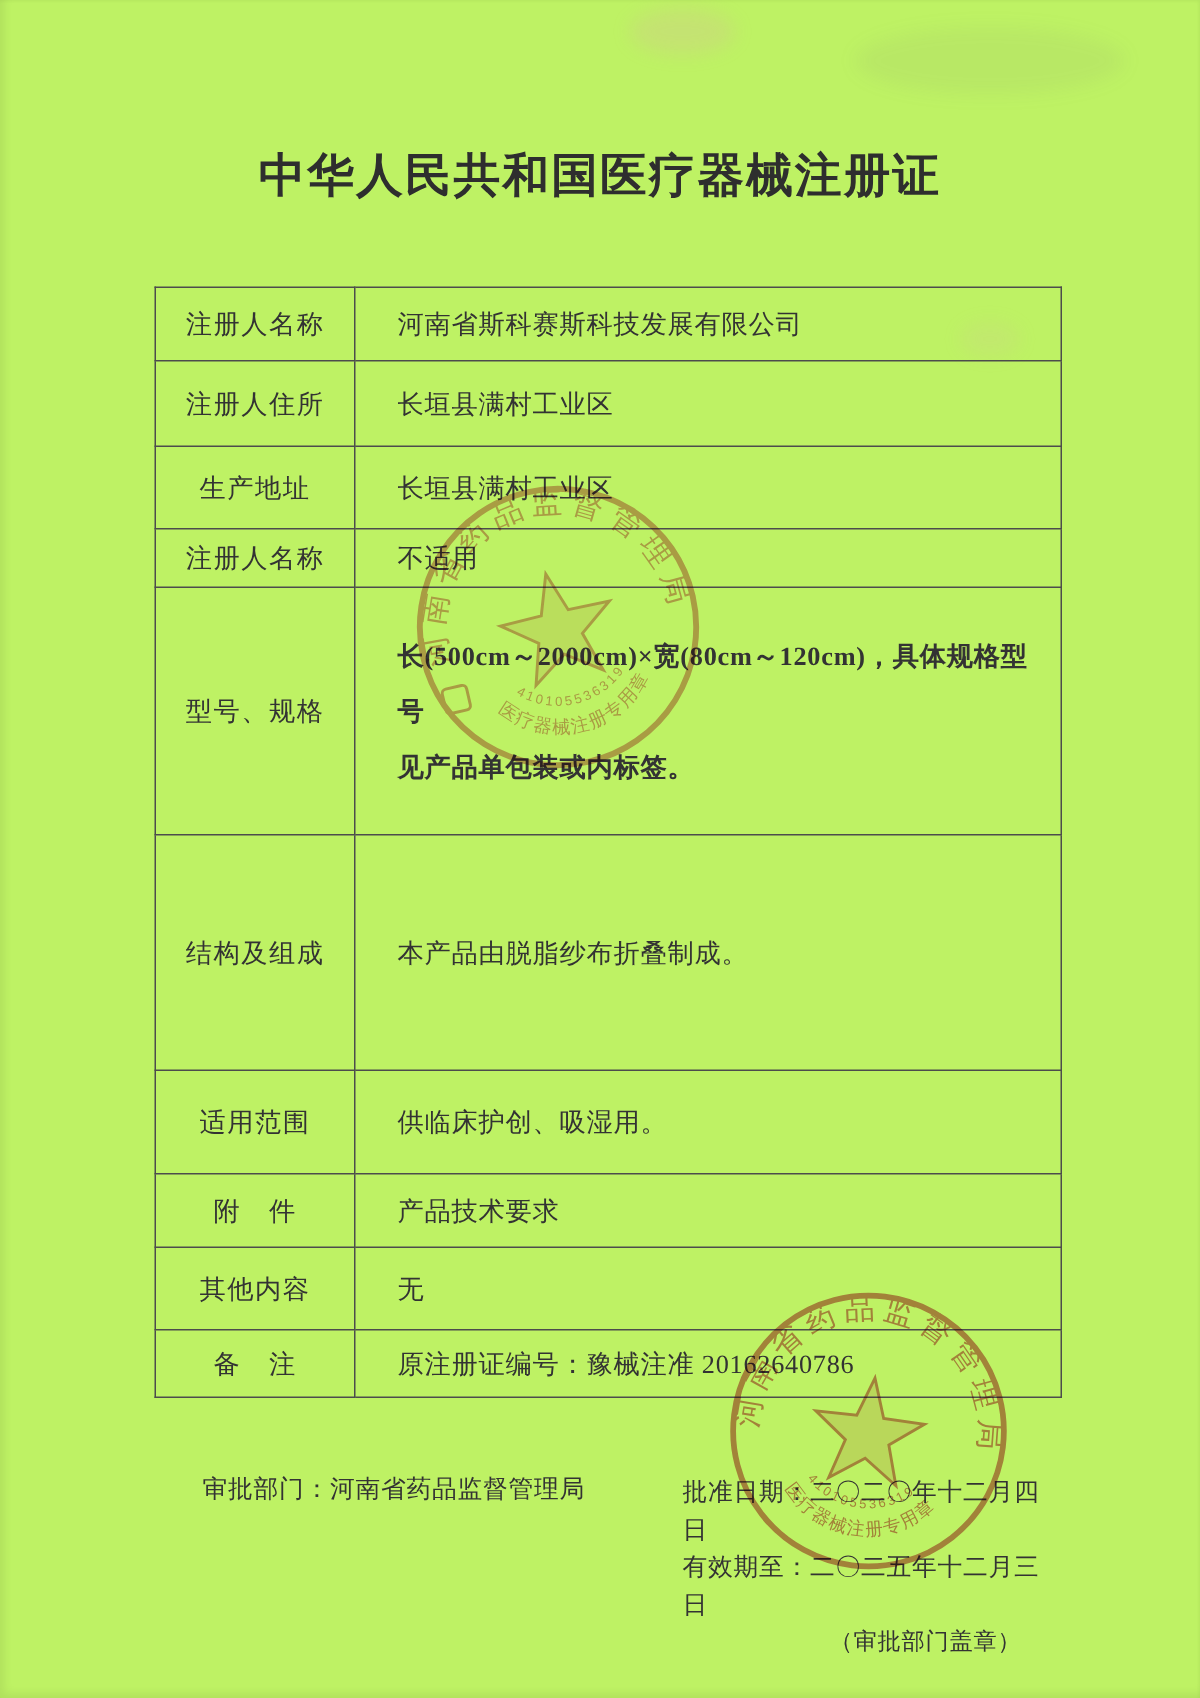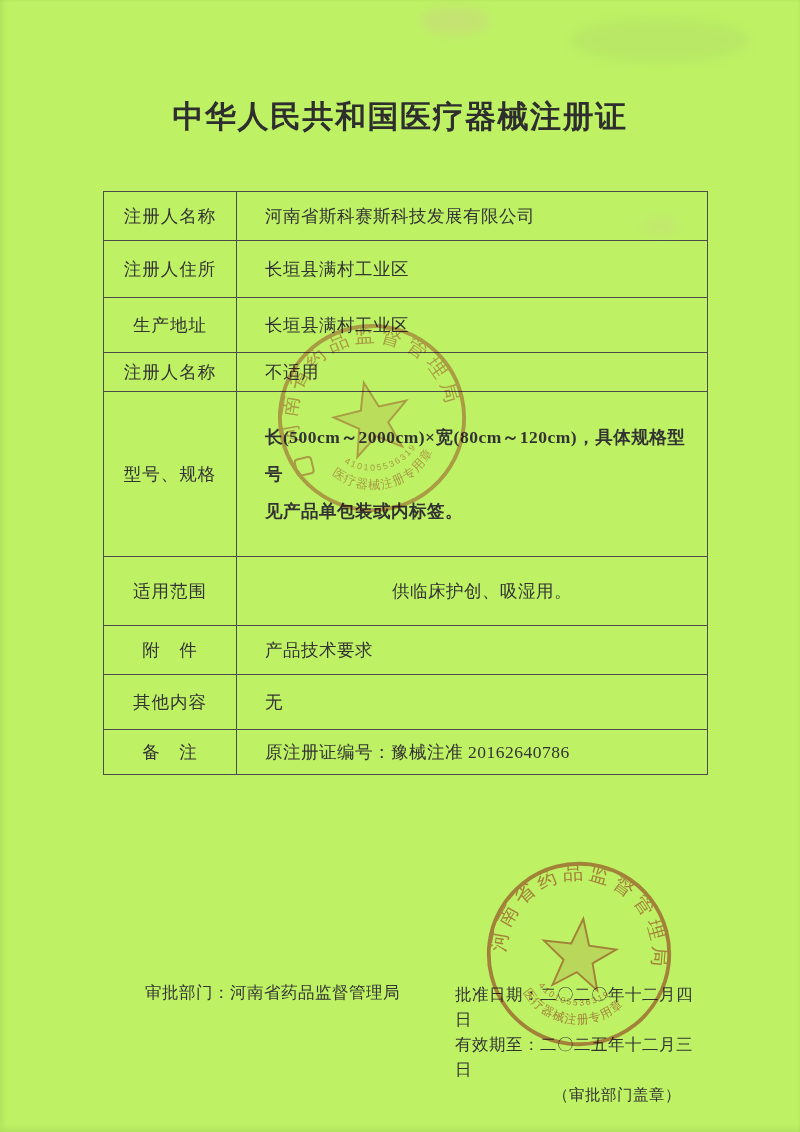--- a/index.html
+++ b/index.html
@@ -48,25 +48,25 @@
     letter-spacing:1px;
   }
   table.cert td.val{
     padding-left:28px;padding-right:8px;
     white-space:pre-line;
     letter-spacing:0.5px;
   }
   tr.r1 td{height:46px;}  tr.r2 td{height:54px;}  tr.r3 td{height:52px;}
   tr.r4 td{height:34px;}  tr.r5 td{height:36px;}  tr.r6 td{height:37px;}
   tr.r7 td{height:162px;} tr.r7 td.val{line-height:37px;font-weight:bold;}
-  tr.r8 td{height:154px;} tr.r9 td{height:66px;text-align:center;}
+  tr.r8 td{height:154px;} tr.r9 td{height:66px;}
   tr.r10 td{height:46px;} tr.r11 td{height:52px;} tr.r12 td{height:42px;}
 
   .footer-left{
-    position:absolute;left:145px;top:982px;
+    position:absolute;left:135px;top:982px;
     font-size:16.5px;letter-spacing:0.5px;color:#333;
   }
   .footer-right{
     position:absolute;left:455px;top:982px;width:240px;
     font-size:16.5px;line-height:25px;letter-spacing:0.5px;color:#333;
   }
   .footer-right .seal-note{text-align:right;padding-right:14px;font-size:15.5px;}
 
   .stamp{
     position:absolute;
@@ -103,20 +103,24 @@
         <td class="val">长垣县满村工业区</td>
       </tr>
       <tr class="r5">
         <td class="lbl">注册人名称</td>
         <td class="val">不适用</td>
       </tr>
       <tr class="r7">
         <td class="lbl">型号、规格</td>
         <td class="val">长(500cm～2000cm)×宽(80cm～120cm)，具体规格型号
 见产品单包装或内标签。</td>
+      </tr>
+      <tr class="r8">
+        <td class="lbl">结构及组成</td>
+        <td class="val">本产品由脱脂纱布折叠制成。</td>
       </tr>
       <tr class="r9">
         <td class="lbl">适用范围</td>
         <td class="val">供临床护创、吸湿用。</td>
       </tr>
       <tr class="r10">
         <td class="lbl">附　件</td>
         <td class="val">产品技术要求</td>
       </tr>
       <tr class="r11">

